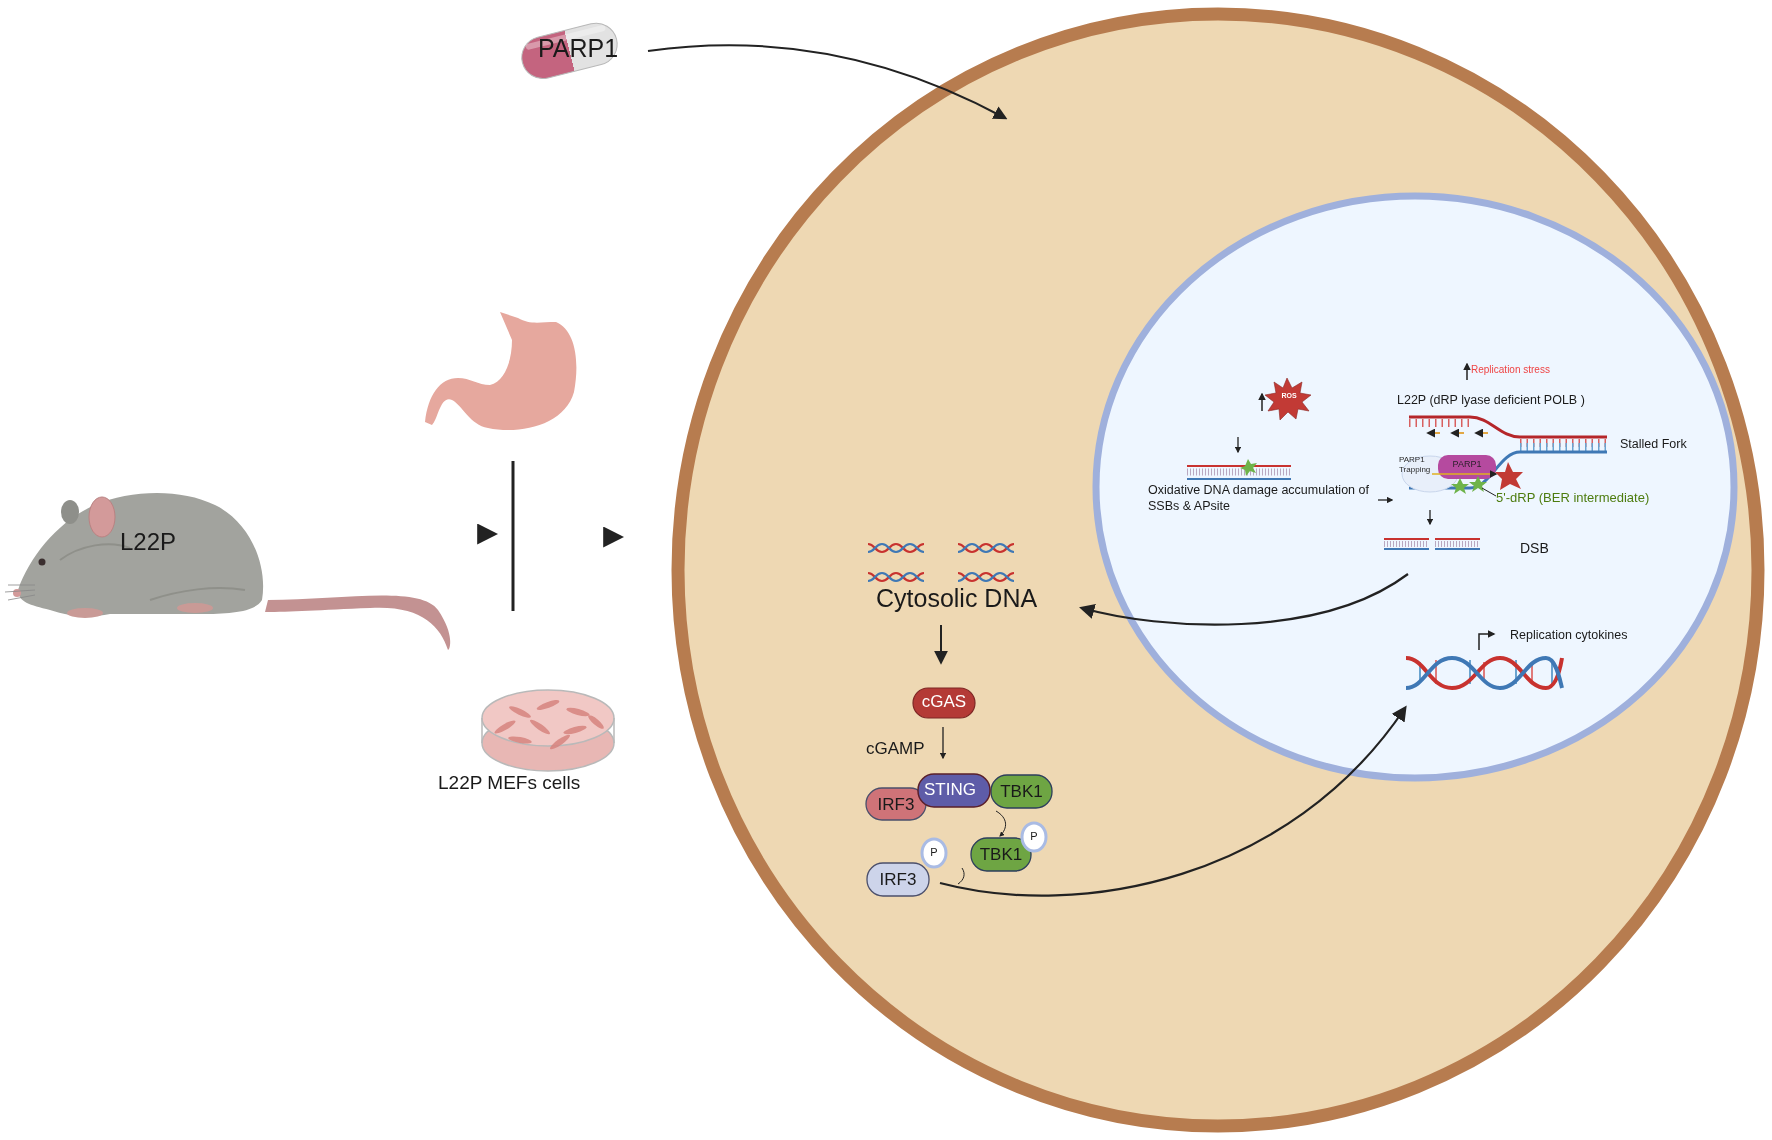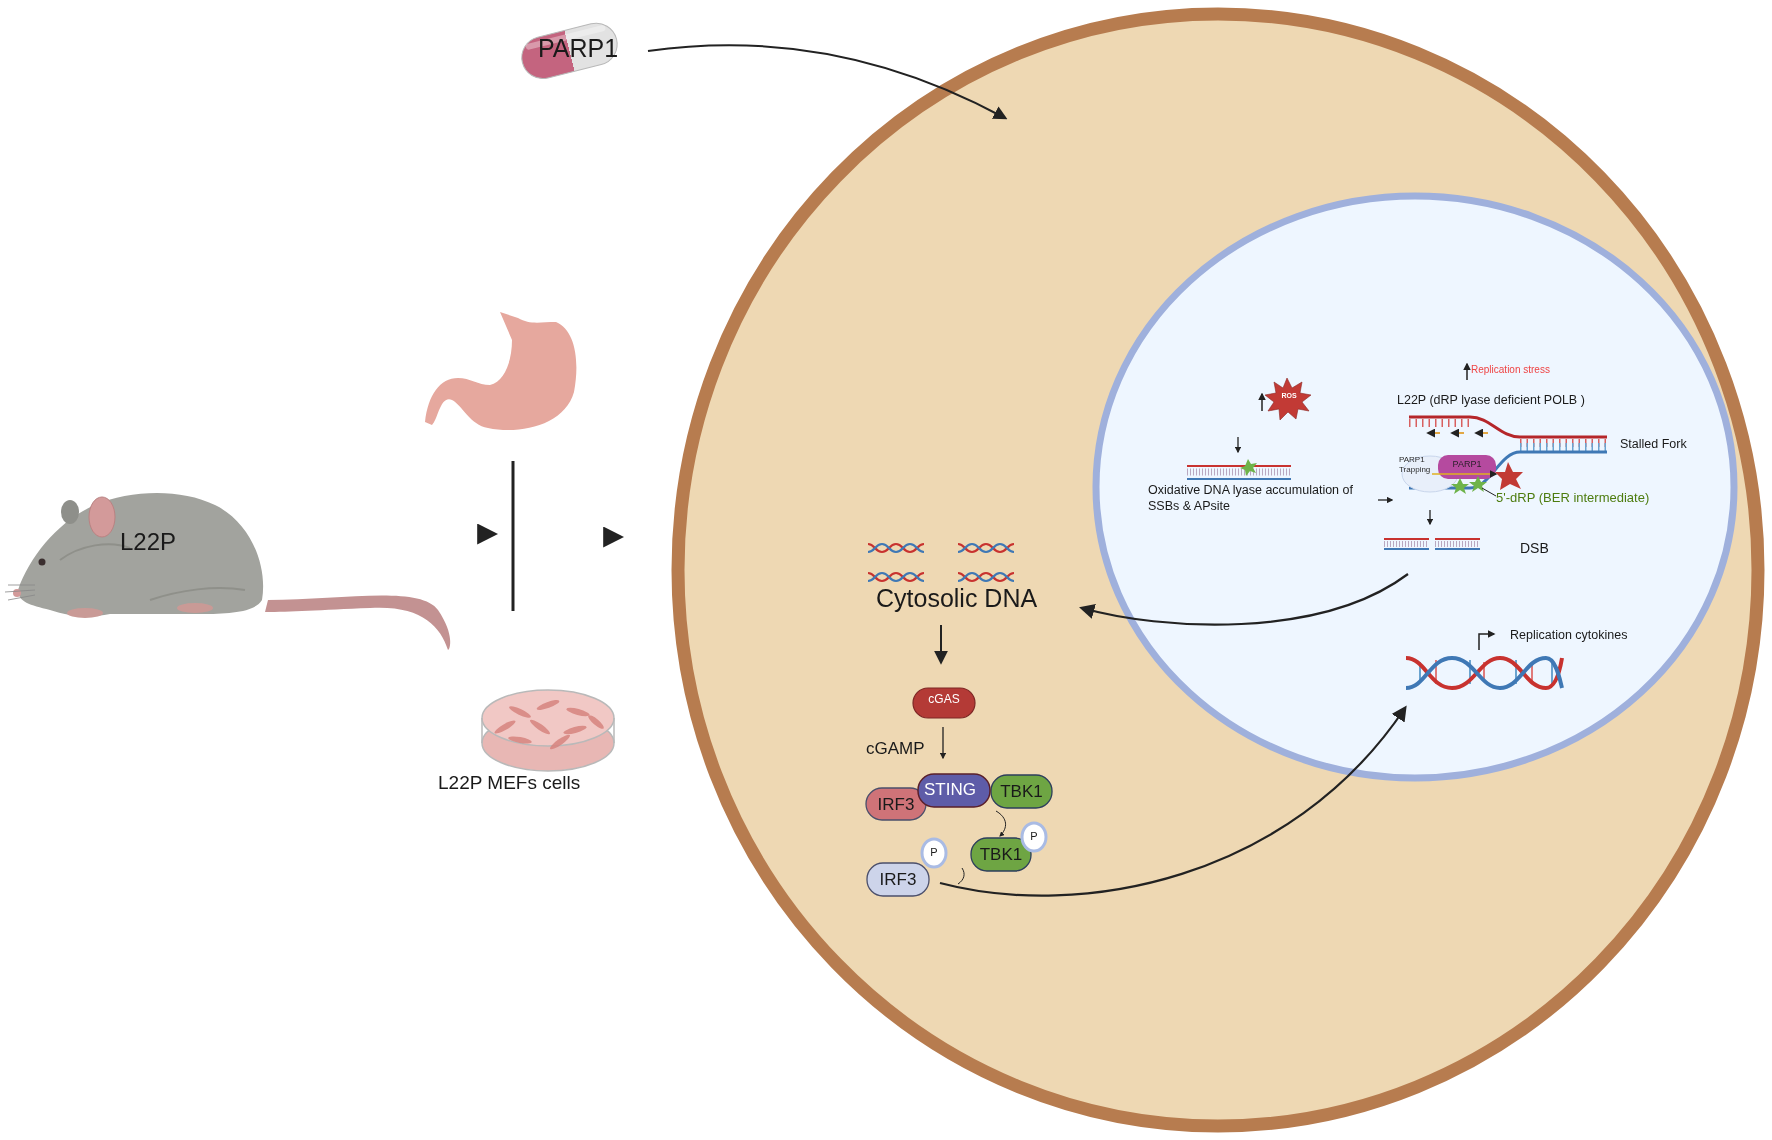--- a/index.html
+++ b/index.html
@@ -135,21 +135,21 @@
 
   <g>
     <line x1="1187" y1="466" x2="1291" y2="466" stroke="#c8322f" stroke-width="2"></line>
     <line x1="1187" y1="479" x2="1291" y2="479" stroke="#3f78b5" stroke-width="2"></line>
     <line x1="1187" y1="472" x2="1291" y2="472" stroke="#b9a8c0" stroke-width="7" stroke-dasharray="1 2"></line>
     <polygon fill="#6eb34a" points="1248,459 1251,464 1257,463 1253,468 1256,473 1250,471 1246,476 1245,470 1240,468 1245,466"></polygon>
   </g>
 
   <foreignObject x="1148" y="482" width="240" height="40">
     <div class="sm" style="color:#1a1a1a;line-height:16px;font-size:12.5px;">
-      <div>Oxidative DNA lyase accumulation of</div>
+      <div>Oxidative DNA damage accumulation of</div>
       <div>SSBs &amp; APsite</div>
     </div>
   </foreignObject>
   <line x1="1378" y1="500" x2="1392" y2="500" stroke="#222" stroke-width="1.3" marker-end="url(#ahs)"></line>
 
   <line x1="1467" y1="380" x2="1467" y2="364" stroke="#222" stroke-width="1.5" marker-end="url(#ahs)"></line>
   <foreignObject x="1471" y="364" width="160" height="18">
     <div class="sm" style="font-size:10px;color:#ef4444;">Replication stress</div>
   </foreignObject>
   <foreignObject x="1397" y="393" width="240" height="18">
@@ -219,21 +219,21 @@
   <path d="M 1479 650 L 1479 634 L 1494 634" fill="none" stroke="#222" stroke-width="1.5" marker-end="url(#ahs)"></path>
   <foreignObject x="1510" y="628" width="180" height="18">
     <div class="sm" style="font-size:12.5px;color:#1a1a1a;">Replication cytokines</div>
   </foreignObject>
 </svg>
 
 <div class="lbl big" style="left:538px;top:34px;font-size:25px;">PARP1</div>
 <div class="lbl mid" style="left:438px;top:772px;font-size:19px;">L22P MEFs cells</div>
 
 <div class="lbl big" style="left:876px;top:584px;font-size:25px;">Cytosolic DNA</div>
-<div class="lbl" style="left:913px;top:692px;width:62px;text-align:center;font-size:12px;color:#fff;">cGAS</div>
+<div class="lbl" style="left:913px;top:692px;width:62px;text-align:center;font-size:17px;color:#fff;">cGAS</div>
 <div class="lbl" style="left:866px;top:739px;font-size:17px;">cGAMP</div>
 <div class="lbl" style="left:866px;top:795px;width:60px;text-align:center;font-size:17px;">IRF3</div>
 <div class="lbl" style="left:918px;top:780px;width:64px;text-align:center;font-size:17px;color:#fff;">STING</div>
 <div class="lbl" style="left:991px;top:782px;width:61px;text-align:center;font-size:17px;">TBK1</div>
 <div class="lbl" style="left:971px;top:845px;width:60px;text-align:center;font-size:17px;">TBK1</div>
 <div class="lbl" style="left:867px;top:870px;width:62px;text-align:center;font-size:17px;">IRF3</div>
 <div class="lbl" style="left:1028px;top:830px;width:12px;text-align:center;font-size:11px;">P</div>
 <div class="lbl" style="left:928px;top:846px;width:12px;text-align:center;font-size:11px;">P</div>
 
 </body></html>

